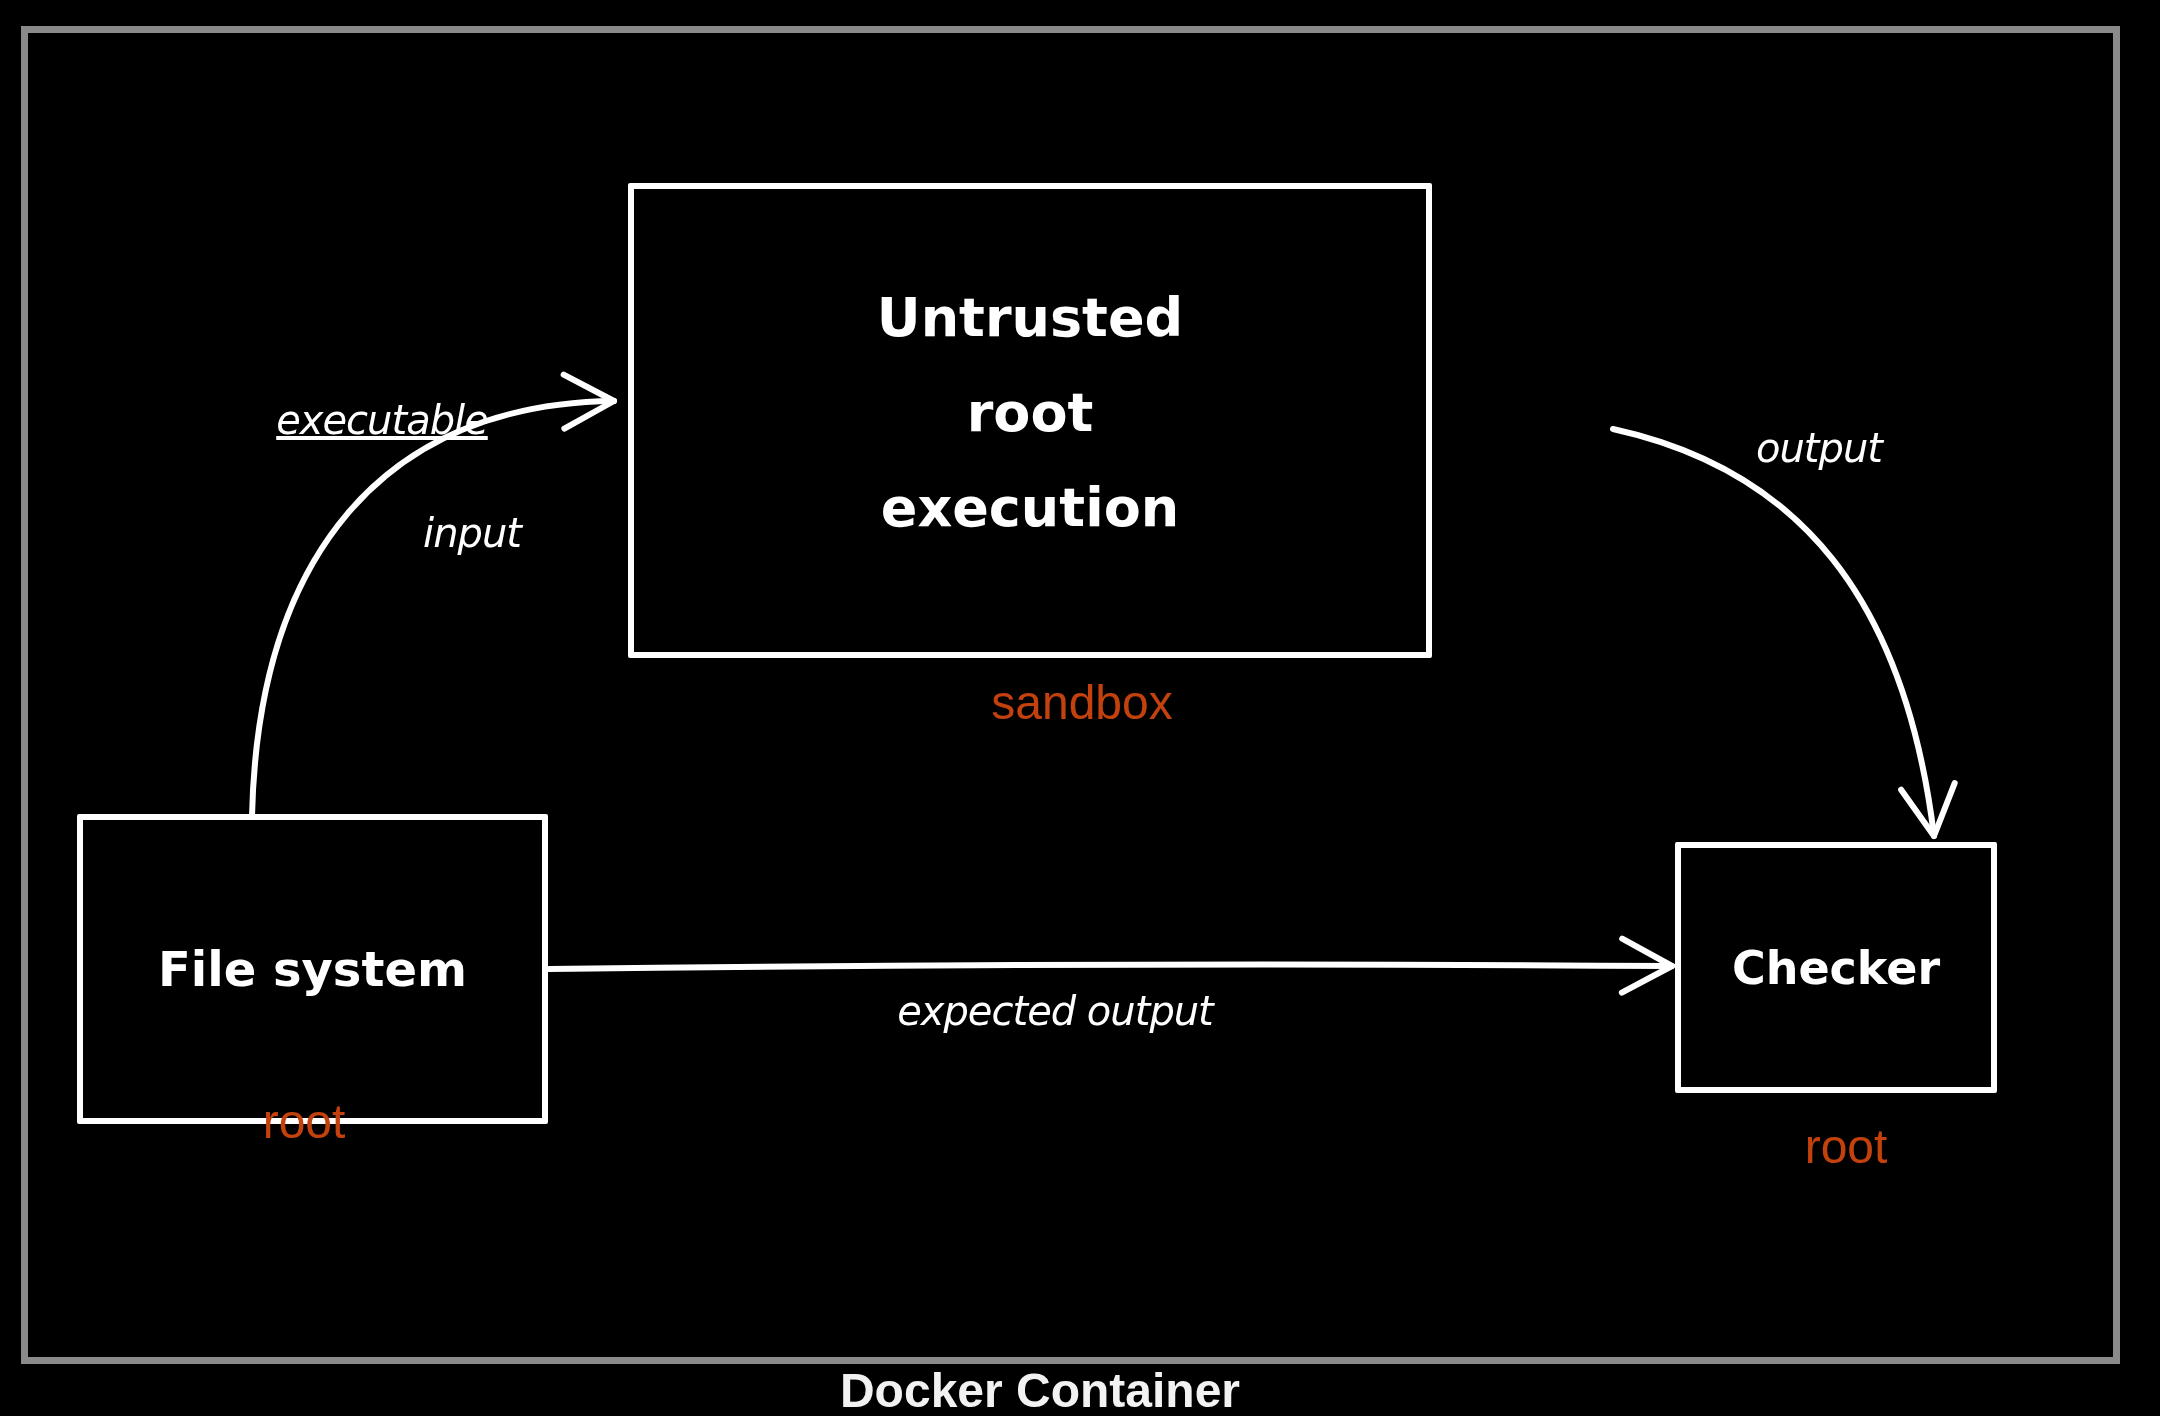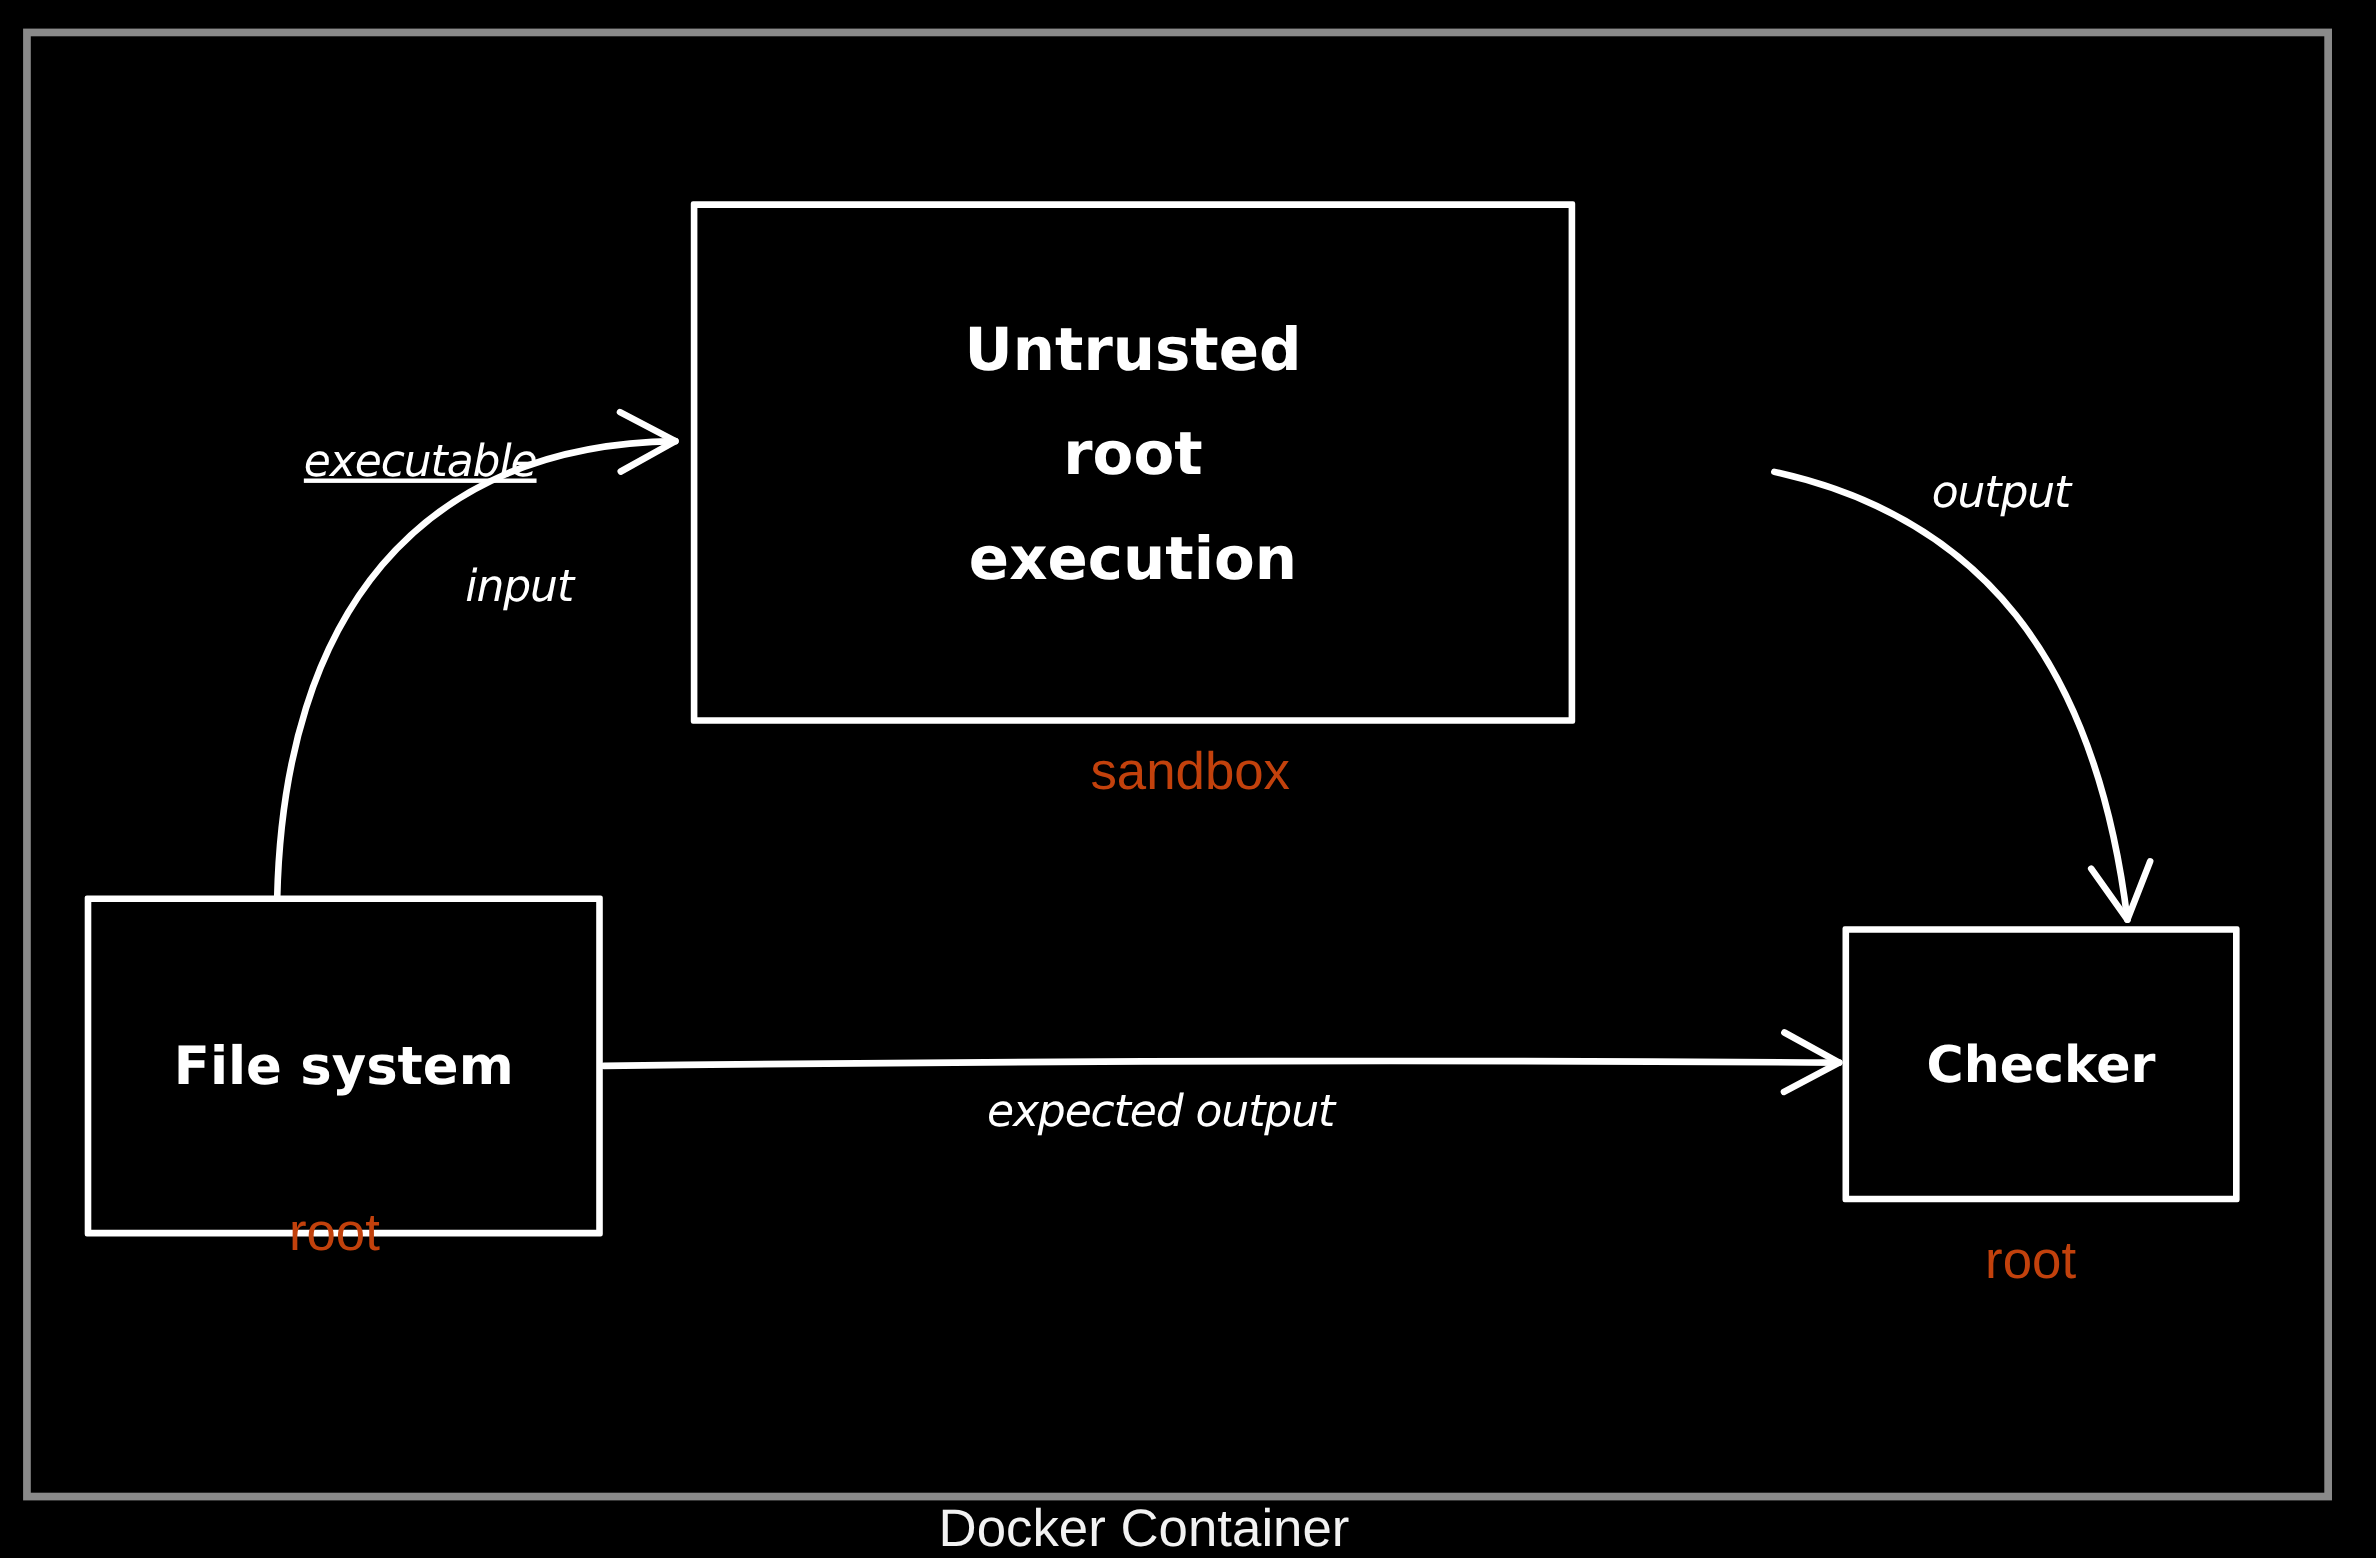--- a/index.html
+++ b/index.html
@@ -35,21 +35,21 @@
     text-align: center;
   }
   .hand {
     font-family: "DejaVu Sans", sans-serif;
     font-weight: bold;
     color: var(--text, #ffffff);
   }
   .node-sandbox { left: 628px; top: 183px; width: 804px; height: 475px; }
   .sandbox-lines { font-size: 54px; line-height: 95px; padding-bottom: 16px; }
   .node-fs { left: 77px; top: 814px; width: 471px; height: 310px; font-size: 48px; }
-  .node-checker { left: 1675px; top: 842px; width: 361px; height: 251px; font-size: 46px; }
+  .node-checker { left: 1675px; top: 842px; width: 322px; height: 251px; font-size: 46px; }
   .caption {
     position: absolute;
     transform: translate(-50%, -50%);
     font-size: 48px;
     color: #c2410c;
     white-space: nowrap;
   }
   .edge-label {
     position: absolute;
     transform: translate(-50%, -50%);
@@ -60,20 +60,21 @@
     color: var(--text, #ffffff);
     white-space: nowrap;
   }
   .stage-title {
     position: absolute;
     left: 1040px; top: 1390px;
     transform: translate(-50%, -50%);
     font-size: 48px;
     color: #f2f2f2;
     white-space: nowrap;
+    font-weight: bold;
   }
   svg.arrows {
     position: absolute;
     left: 0; top: 0;
     width: 2160px; height: 1416px;
   }
   svg.arrows path {
     stroke: var(--stroke, #ffffff);
     stroke-width: 6;
     fill: none;

